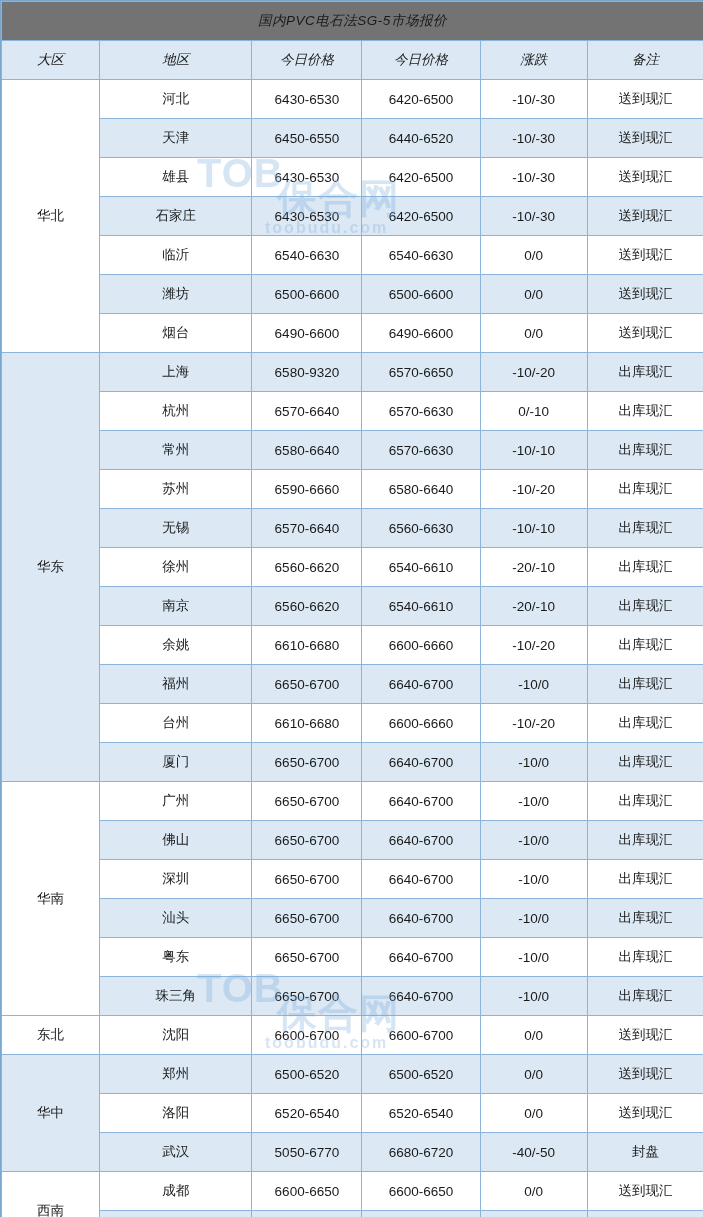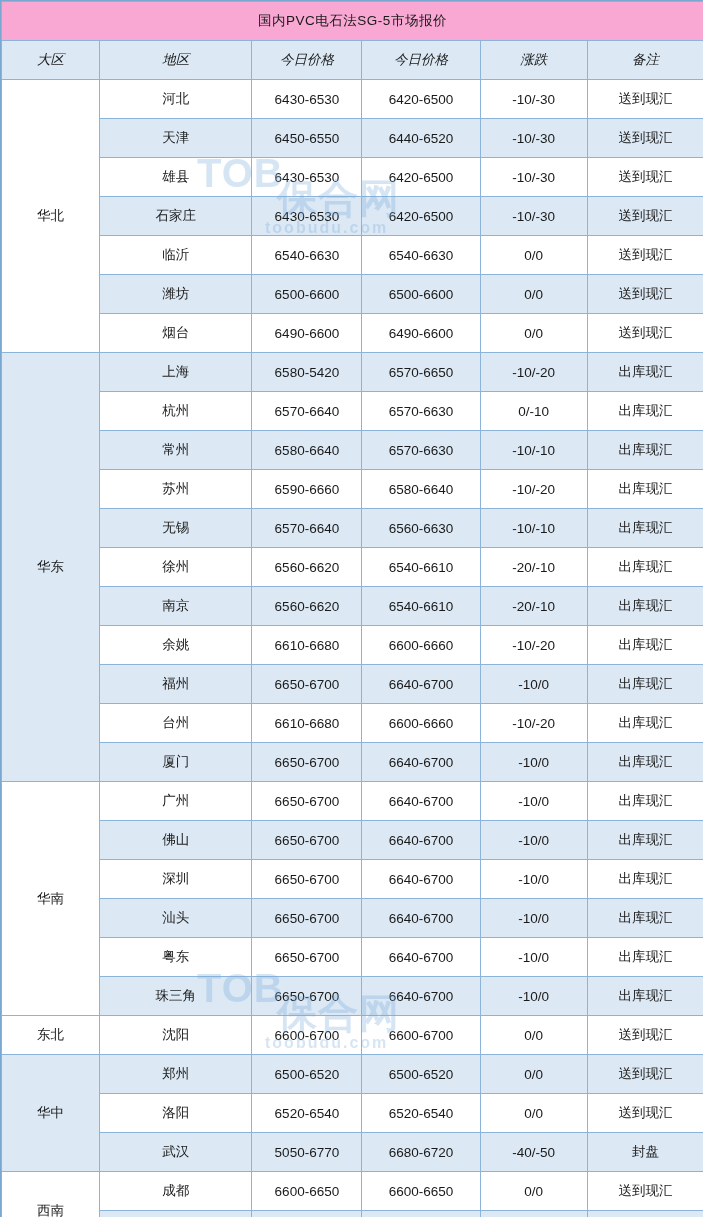--- a/index.html
+++ b/index.html
@@ -53,27 +53,28 @@
     border: 1px solid #8cb3d9;
     text-align: center;
     vertical-align: middle;
     font-size: 13.5px;
     color: #1a1a1a;
     padding: 0;
     height: 38px;
     font-weight: normal;
   }
   .title-row td {
-    background: #f9a8d4;
+    background: #737373;
     color: #ffffff;
     font-weight: bold;
     font-size: 15px;
     height: 31px;
     border: 1px solid #2e77b7;
     letter-spacing: 0.5px;
+    font-style: italic;
   }
   .head-row td {
     background: #dce9f5;
     font-weight: bold;
     font-size: 14.5px;
     height: 32px;
     color: #111;
     font-style: italic;
   }
   tr.alt td {
@@ -176,21 +177,21 @@
         <tr class="plain">
           <td>烟台</td>
           <td>6490-6600</td>
           <td>6490-6600</td>
           <td>0/0</td>
           <td>送到现汇</td>
         </tr>
         <tr class="alt">
           <td class="region" rowspan="11">华东</td>
           <td>上海</td>
-          <td>6580-5420</td>
+          <td>6580-9320</td>
           <td>6570-6650</td>
           <td>-10/-20</td>
           <td>出库现汇</td>
         </tr>
         <tr class="plain">
           <td>杭州</td>
           <td>6570-6640</td>
           <td>6570-6630</td>
           <td>0/-10</td>
           <td>出库现汇</td>

